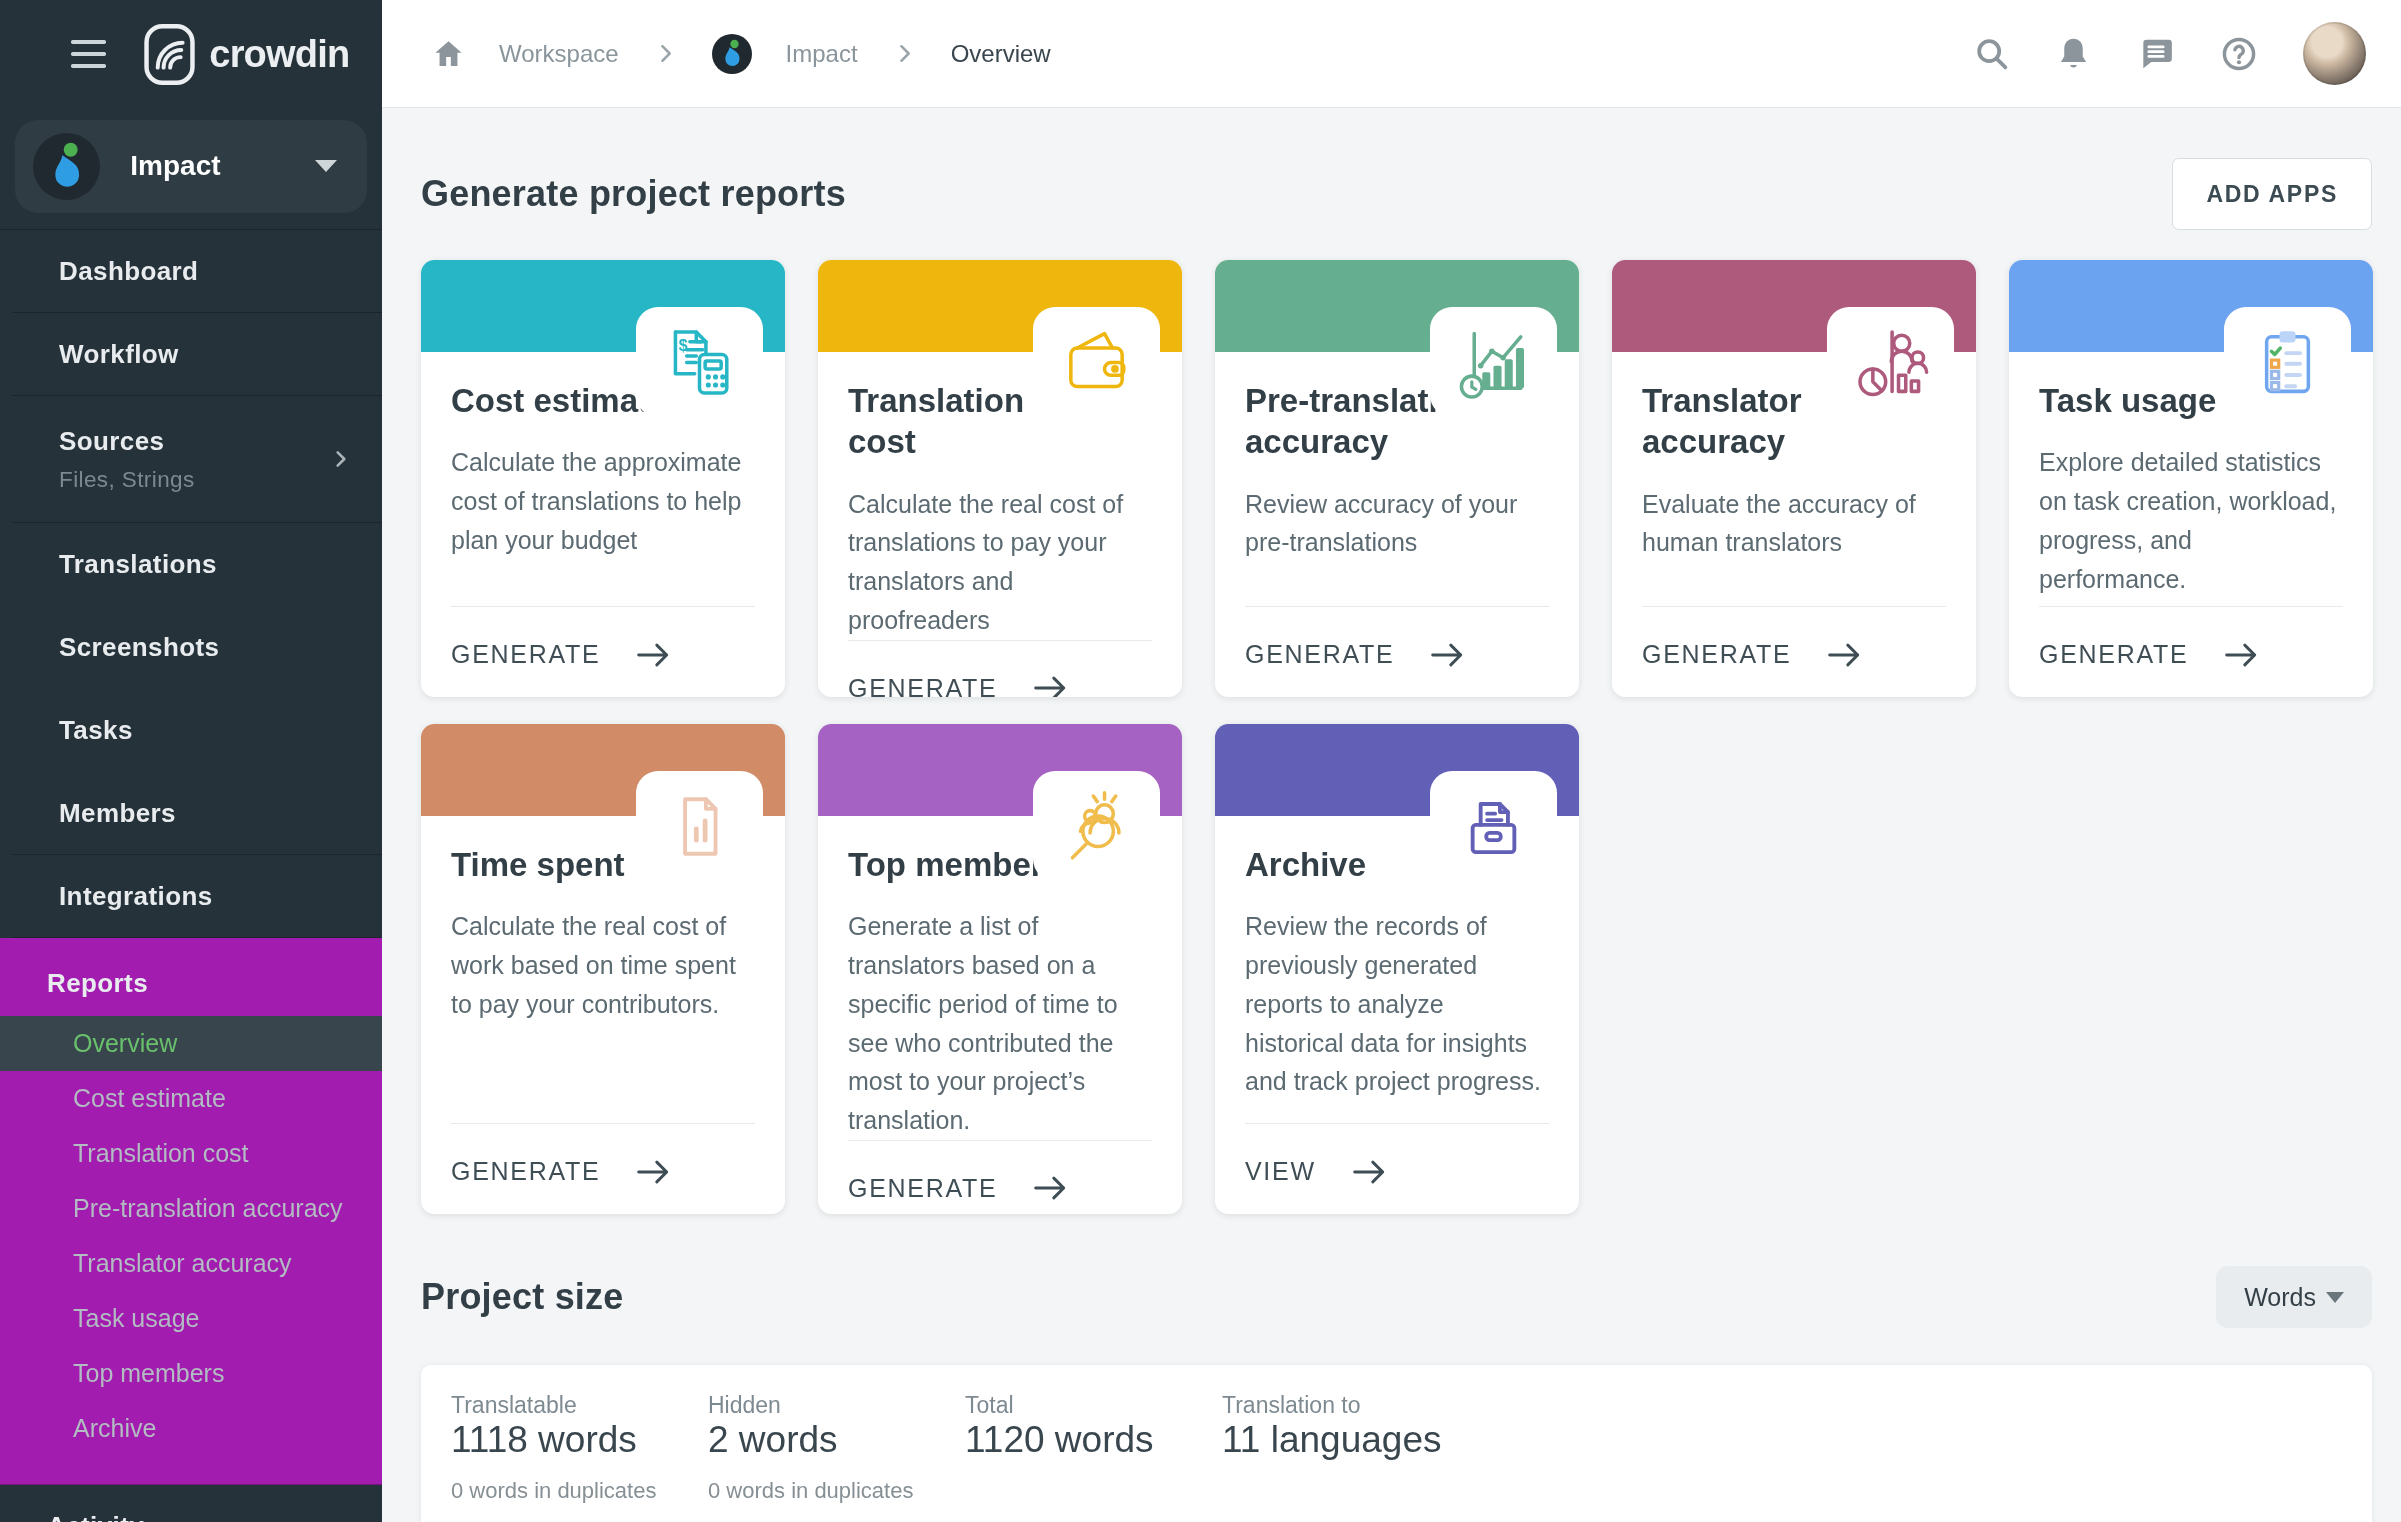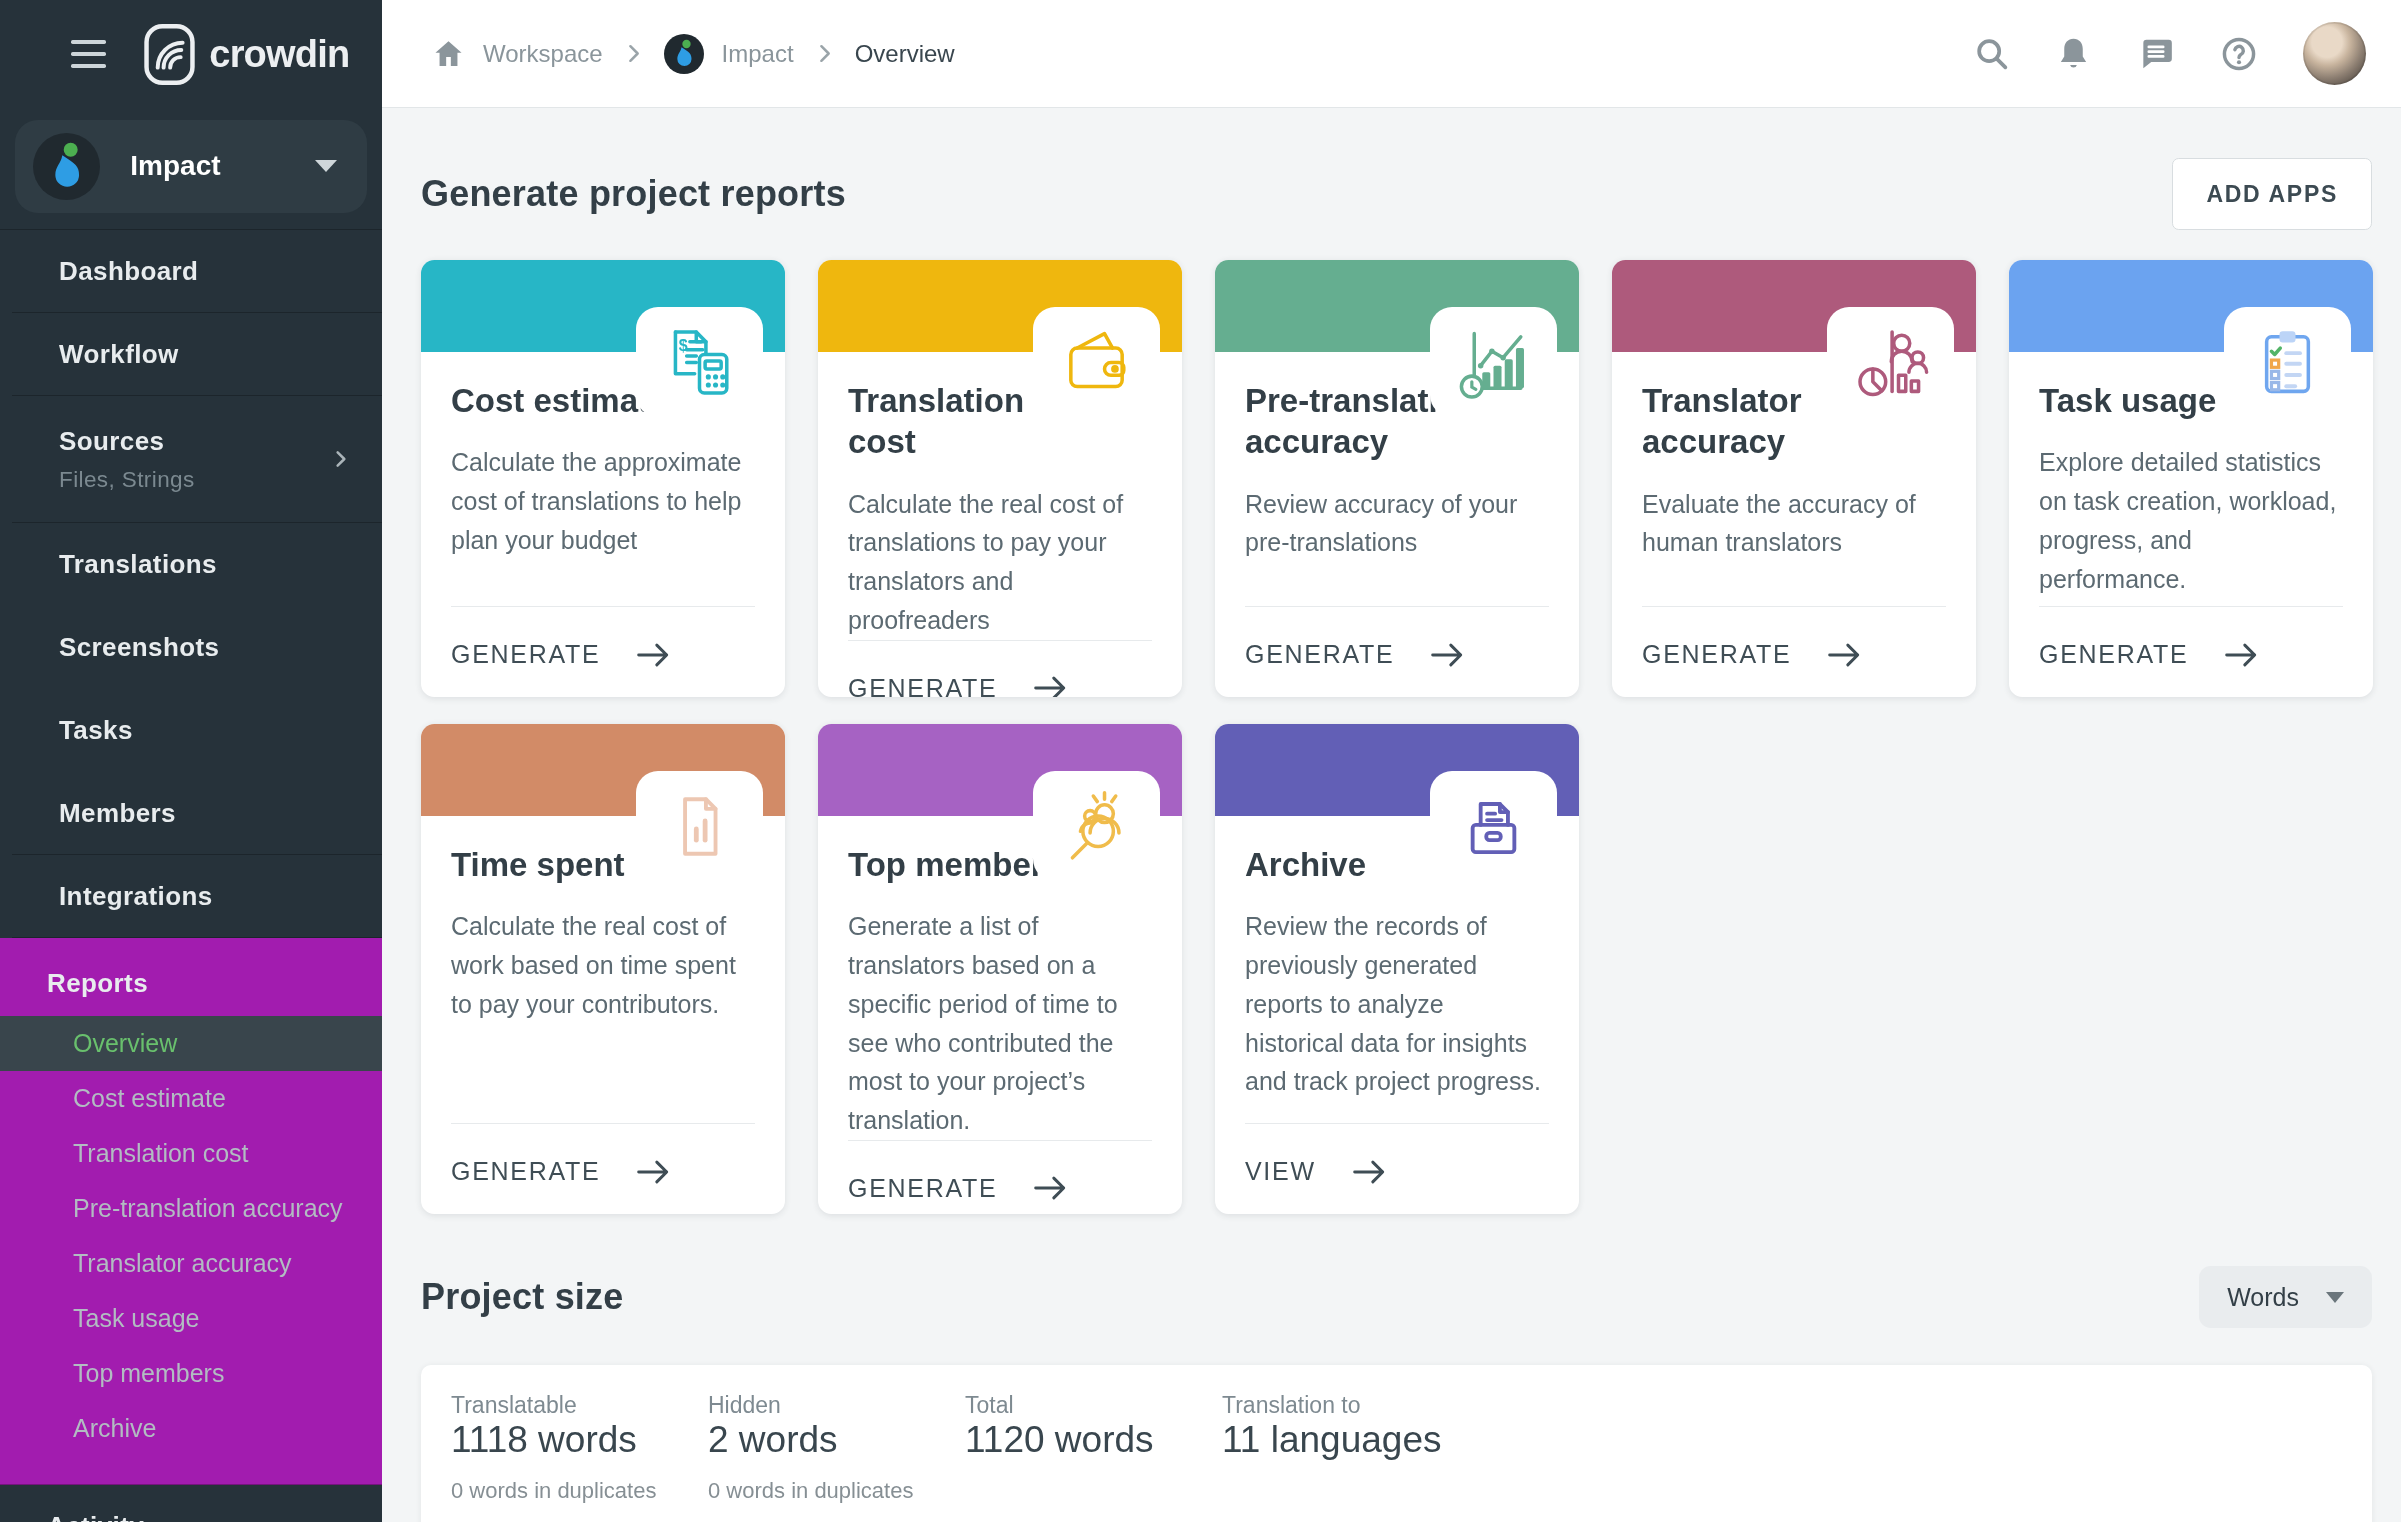--- a/index.html
+++ b/index.html
@@ -37,21 +37,21 @@
   .sub-item span { font-size:25px; color:#b2bcc2; }
   .sub-item.active { background:#39454c; }
   .sub-item.active span { color:#69c06d; }
 
   .activity-item { height:83px; display:flex; align-items:center; padding-left:47px; cursor:pointer; }
   .activity-item span { font-size:26px; font-weight:600; color:#e8ecee; letter-spacing:0.4px; }
 
   
   .topbar { position:absolute; left:382px; top:0; right:0; height:108px; background:#fff;
     border-bottom:1.7px solid #e2e6e8; display:flex; align-items:center; padding:0 35px 0 50px; }
-  .crumbs { display:flex; align-items:center; gap:18px; flex:1; }
+  .crumbs { display:flex; align-items:center; gap:34px; flex:1; }
   .crumb { font-size:24px; color:#8a959b; cursor:pointer; }
   .crumb.current { color:#39464e; font-weight:500; cursor:default; }
   .crumb-proj-ic { width:40px; height:40px; }
   .top-icons { display:flex; align-items:center; gap:45px; }
   .top-ic { cursor:pointer; display:flex; align-items:center; }
   .avatar { width:63px; height:63px; border-radius:50%; cursor:pointer;
     background:radial-gradient(circle at 38% 32%, #e9d9c7 0 26%, #c8b49e 40%, #8d7f72 62%, #554d46 85%, #3e3833);
     box-shadow:inset 0 0 0 1.7px rgba(0,0,0,.08); }
 
   
@@ -75,21 +75,21 @@
   .card-title { font-size:33px; font-weight:700; color:#333f47; line-height:1.25; margin-top:28px;
     max-width:250px; }
   .card-desc { font-size:25px; color:#5c6a72; line-height:1.55; margin-top:22px; padding-right:5px; }
   .card-footer { margin-top:auto; border-top:1.7px solid #e7eaec; padding-top:33px;
     display:flex; align-items:center; gap:35px; cursor:pointer; }
   .card-action { font-size:25px; font-weight:500; letter-spacing:1.7px; color:#3f4d55; }
   .card-footer svg { width:37px; height:28px; color:#3f4d55; }
 
   .psize-row { margin-top:52px; }
   .words-pill { background:#e9ecee; border:none; border-radius:11.7px; height:62px; padding:0 28px;
-    display:flex; align-items:center; gap:27px; cursor:pointer; }
+    display:flex; align-items:center; gap:10px; cursor:pointer; }
   .words-pill span { font-size:25px; color:#333f47; }
   .words-caret { width:0; height:0; border-left:9.2px solid transparent; border-right:9.2px solid transparent;
     border-top:11px solid #6b767c; }
 
   .stats-card { margin-top:37px; background:#fff; border-radius:10px; box-shadow:0 1.7px 6.7px rgba(38,50,56,.08);
     padding:27px 30px 33px; display:flex; }
   .stat { width:257px; }
   .stat-label { font-size:23px; color:#7e8a91; }
   .stat-value { font-size:37px; font-weight:400; color:#39464e; margin-top:0; }
   .stat-sub { font-size:22px; color:#868f94; margin-top:16.7px; }

